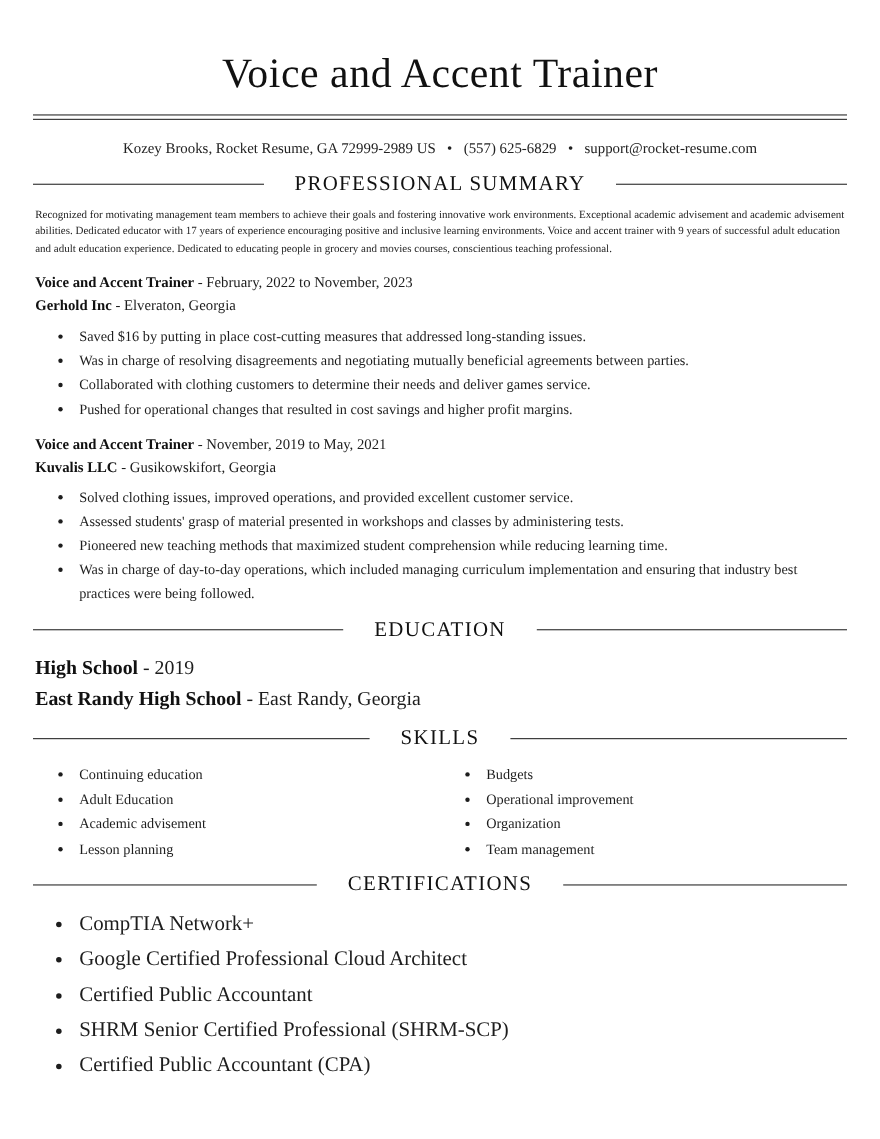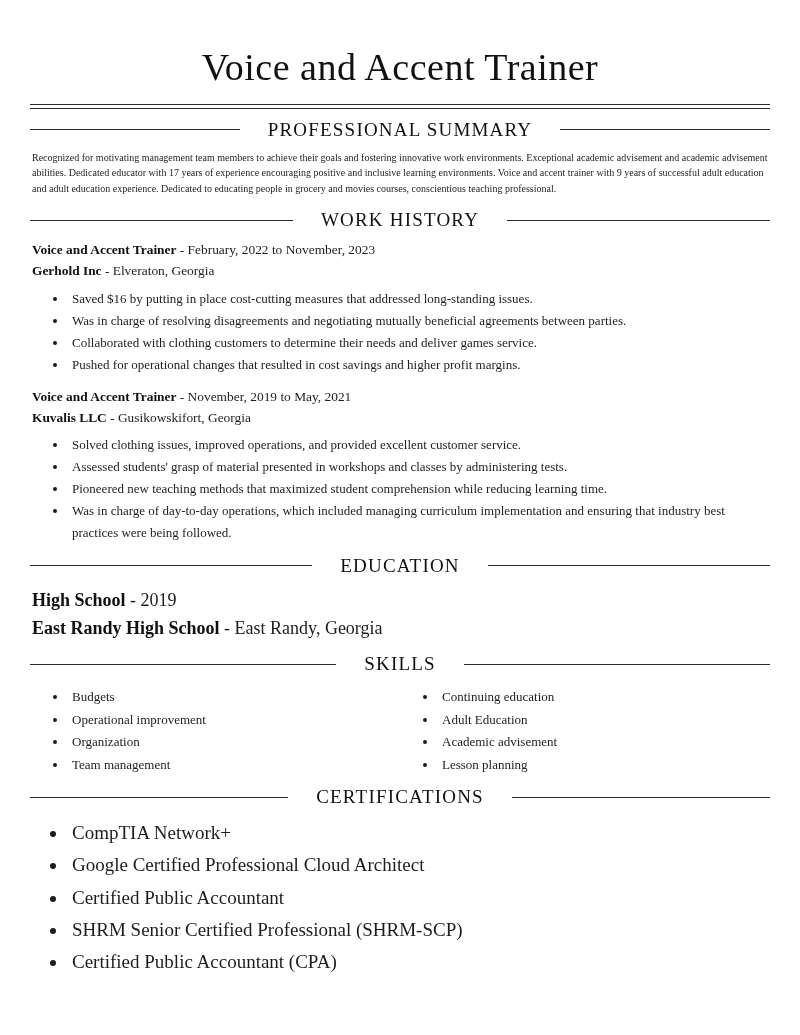--- a/index.html
+++ b/index.html
@@ -157,37 +157,39 @@
   }
 </style>
 </head>
 <body>
 
 <div class="page">
 
   <div>
     <h1 class="name-title">Voice and Accent Trainer</h1>
     <div class="rule-double"></div>
+    <div class="contact-line">
+      <span>Kozey Brooks, Rocket Resume, GA 72999-2989 US</span>
+      <span class="contact-sep">•</span>
+      <span>(557) 625-6829</span>
+      <span class="contact-sep">•</span>
+      <span>support@rocket-resume.com</span>
+    </div>
   </div>
 
   <div class="section">
     <div class="sec-head">
       <span class="line"></span>
       <span class="sec-title">PROFESSIONAL SUMMARY</span>
       <span class="line"></span>
     </div>
     <p class="summary">Recognized for motivating management team members to achieve their goals and fostering innovative work environments. Exceptional academic advisement and academic advisement abilities. Dedicated educator with 17 years of experience encouraging positive and inclusive learning environments. Voice and accent trainer with 9 years of successful adult education and adult education experience. Dedicated to educating people in grocery and movies courses, conscientious teaching professional.</p>
   </div>
 
   <div class="section">
-    <div class="sec-head">
-      <span class="line"></span>
-      <span class="sec-title">WORK HISTORY</span>
-      <span class="line"></span>
-    </div>
 
     <div class="job">
       <div class="job-line">
         <strong>Voice and Accent Trainer</strong><span class="dash"> - </span><span>February, 2022 to November, 2023</span>
       </div>
       <div class="job-line">
         <strong>Gerhold Inc</strong><span class="dash"> - </span><span>Elveraton, Georgia</span>
       </div>
       <ul class="bullets">
         <li>Saved $16 by putting in place cost-cutting measures that addressed long-standing issues.</li>
@@ -227,36 +229,36 @@
     </div>
   </div>
 
   <div class="section">
     <div class="sec-head">
       <span class="line"></span>
       <span class="sec-title">SKILLS</span>
       <span class="line"></span>
     </div>
     <div class="skills-cols">
+      <div class="col">
+        <ul>
+          <li>Continuing education</li>
+          <li>Adult Education</li>
+          <li>Academic advisement</li>
+          <li>Lesson planning</li>
+        </ul>
+      </div>
       <div class="col">
         <ul>
           <li>Budgets</li>
           <li>Operational improvement</li>
           <li>Organization</li>
           <li>Team management</li>
         </ul>
       </div>
-      <div class="col">
-        <ul>
-          <li>Continuing education</li>
-          <li>Adult Education</li>
-          <li>Academic advisement</li>
-          <li>Lesson planning</li>
-        </ul>
-      </div>
     </div>
   </div>
 
   <div class="section">
     <div class="sec-head">
       <span class="line"></span>
       <span class="sec-title">CERTIFICATIONS</span>
       <span class="line"></span>
     </div>
     <ul class="certs">

